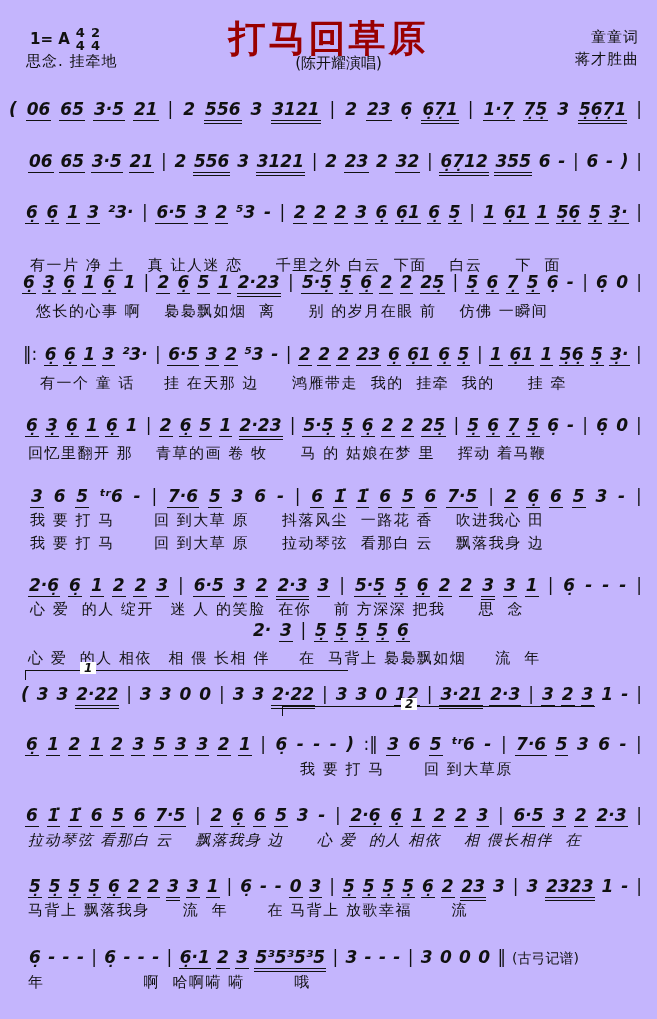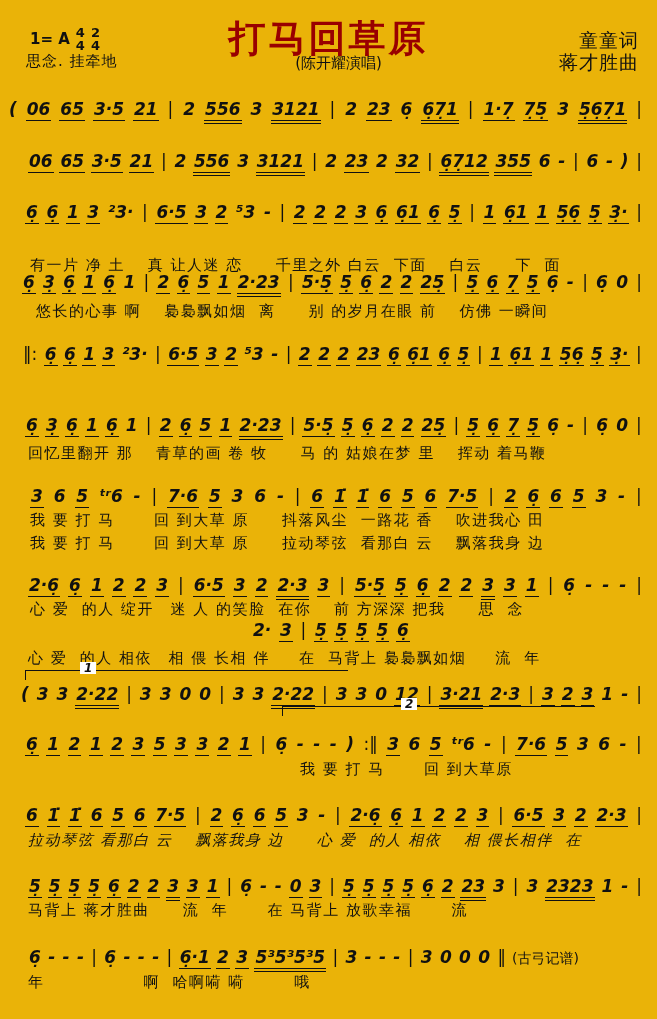--- a/index.html
+++ b/index.html
@@ -1,25 +1,25 @@
 <!DOCTYPE html>
 <html><head>
 <meta charset="utf-8">
 <style>
   html,body{margin:0;padding:0;background:#e8e8e8;}
-  #sheet{position:relative;width:657px;height:1019px;background:#eab308;margin:0 auto;
+  #sheet{position:relative;width:657px;height:1019px;background:#c4b5fd;margin:0 auto;
          font-family:"DejaVu Sans","Liberation Sans",sans-serif;color:#111;overflow:hidden;}
   
   .hdr-left{position:absolute;left:30px;top:26px;font-weight:bold;font-size:15px;display:flex;align-items:center;gap:6px;}
   .frac{display:inline-flex;flex-direction:column;line-height:1.02;font-size:13px;font-weight:bold;text-align:center;}
   .mood{position:absolute;left:26px;top:52px;font-size:15px;letter-spacing:1px;}
   .title{position:absolute;left:0;right:0;top:14px;text-align:center;font-size:37px;font-weight:bold;
          color:#990000;letter-spacing:3px;}
   .subtitle{position:absolute;left:0;right:0;top:54px;text-align:center;font-size:15px;padding-left:20px;}
-  .credit{position:absolute;right:18px;text-align:right;font-size:19px;letter-spacing:1px;}
+  .credit{position:absolute;right:18px;text-align:right;font-size:15px;letter-spacing:1px;}
   .credit.c1{top:28px;} .credit.c2{top:50px;}
   
   .music-line{position:absolute;right:14px;display:flex;justify-content:space-between;align-items:baseline;
               font-style:italic;font-weight:bold;font-size:17px;line-height:1.15;}
   .tok{white-space:nowrap;padding:0 1px;}
   .u1{border-bottom:1.6px solid #111;}
   .u2{border-bottom:4px double #111;}
   .bar{font-style:normal;font-weight:normal;}
   .lyric{position:absolute;font-size:15px;white-space:pre;letter-spacing:1.5px;}
   
@@ -190,20 +190,21 @@
       <span class="tok u1">5̣</span>
       <span class="tok bar">|</span>
       <span class="tok u1">1</span>
       <span class="tok u1">6̣1</span>
       <span class="tok u1">1</span>
       <span class="tok u1">5̣6̣</span>
       <span class="tok u1">5̣</span>
       <span class="tok u1">3̣·</span>
       <span class="tok bar">|</span>
     </div>
+  <div class="lyric" style="left:40px;top:374px;">有一个 童 话　  挂 在天那 边　　鸿雁带走  我的  挂牵  我的　　挂 牵</div>
 
   <div class="music-line" style="left:25px;top:416px;">
       <span class="tok u1">6̣</span>
       <span class="tok u1">3̣</span>
       <span class="tok u1">6̣</span>
       <span class="tok u1">1</span>
       <span class="tok u1">6̣</span>
       <span class="tok">1</span>
       <span class="tok bar">|</span>
       <span class="tok u1">2</span>
@@ -434,21 +435,21 @@
       <span class="tok u1">2</span>
       <span class="tok u2">23</span>
       <span class="tok">3</span>
       <span class="tok bar">|</span>
       <span class="tok">3</span>
       <span class="tok u2">2323</span>
       <span class="tok">1</span>
       <span class="tok">-</span>
       <span class="tok bar">|</span>
     </div>
-  <div class="lyric" style="left:28px;top:901px;">马背上 蒋才胜曲　　流  年　　 在 马背上 放歌幸福　　 流</div>
+  <div class="lyric" style="left:28px;top:901px;">马背上 飘落我身　　流  年　　 在 马背上 放歌幸福　　 流</div>
 
   <div class="music-line" style="left:28px;top:948px;right:150px;">
       <span class="tok">6̣</span>
       <span class="tok">-</span>
       <span class="tok">-</span>
       <span class="tok">-</span>
       <span class="tok bar">|</span>
       <span class="tok">6̣</span>
       <span class="tok">-</span>
       <span class="tok">-</span>

